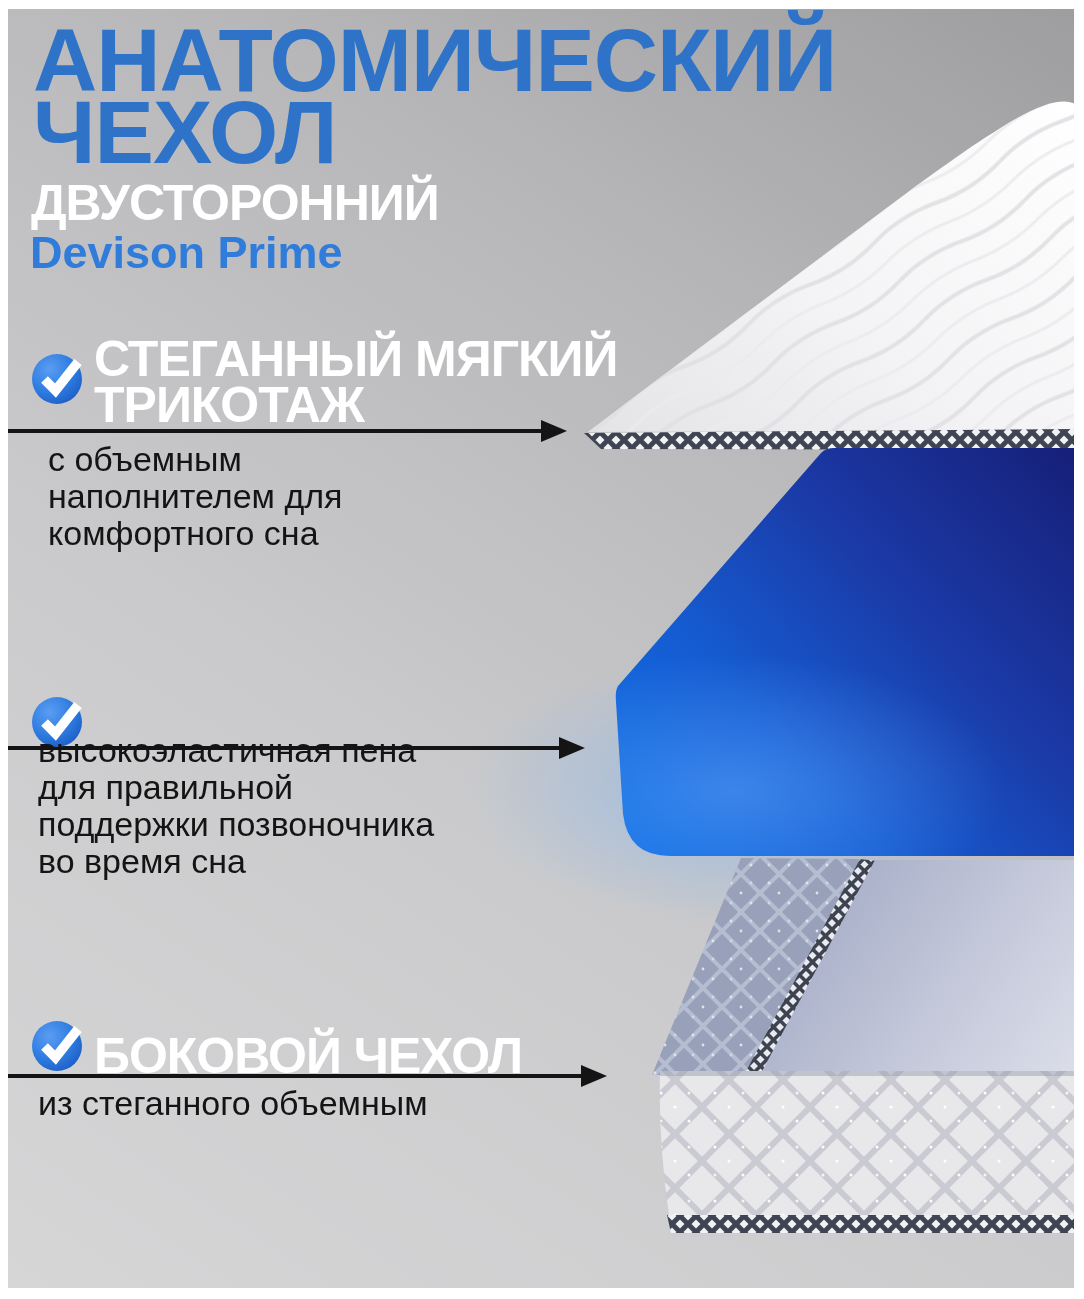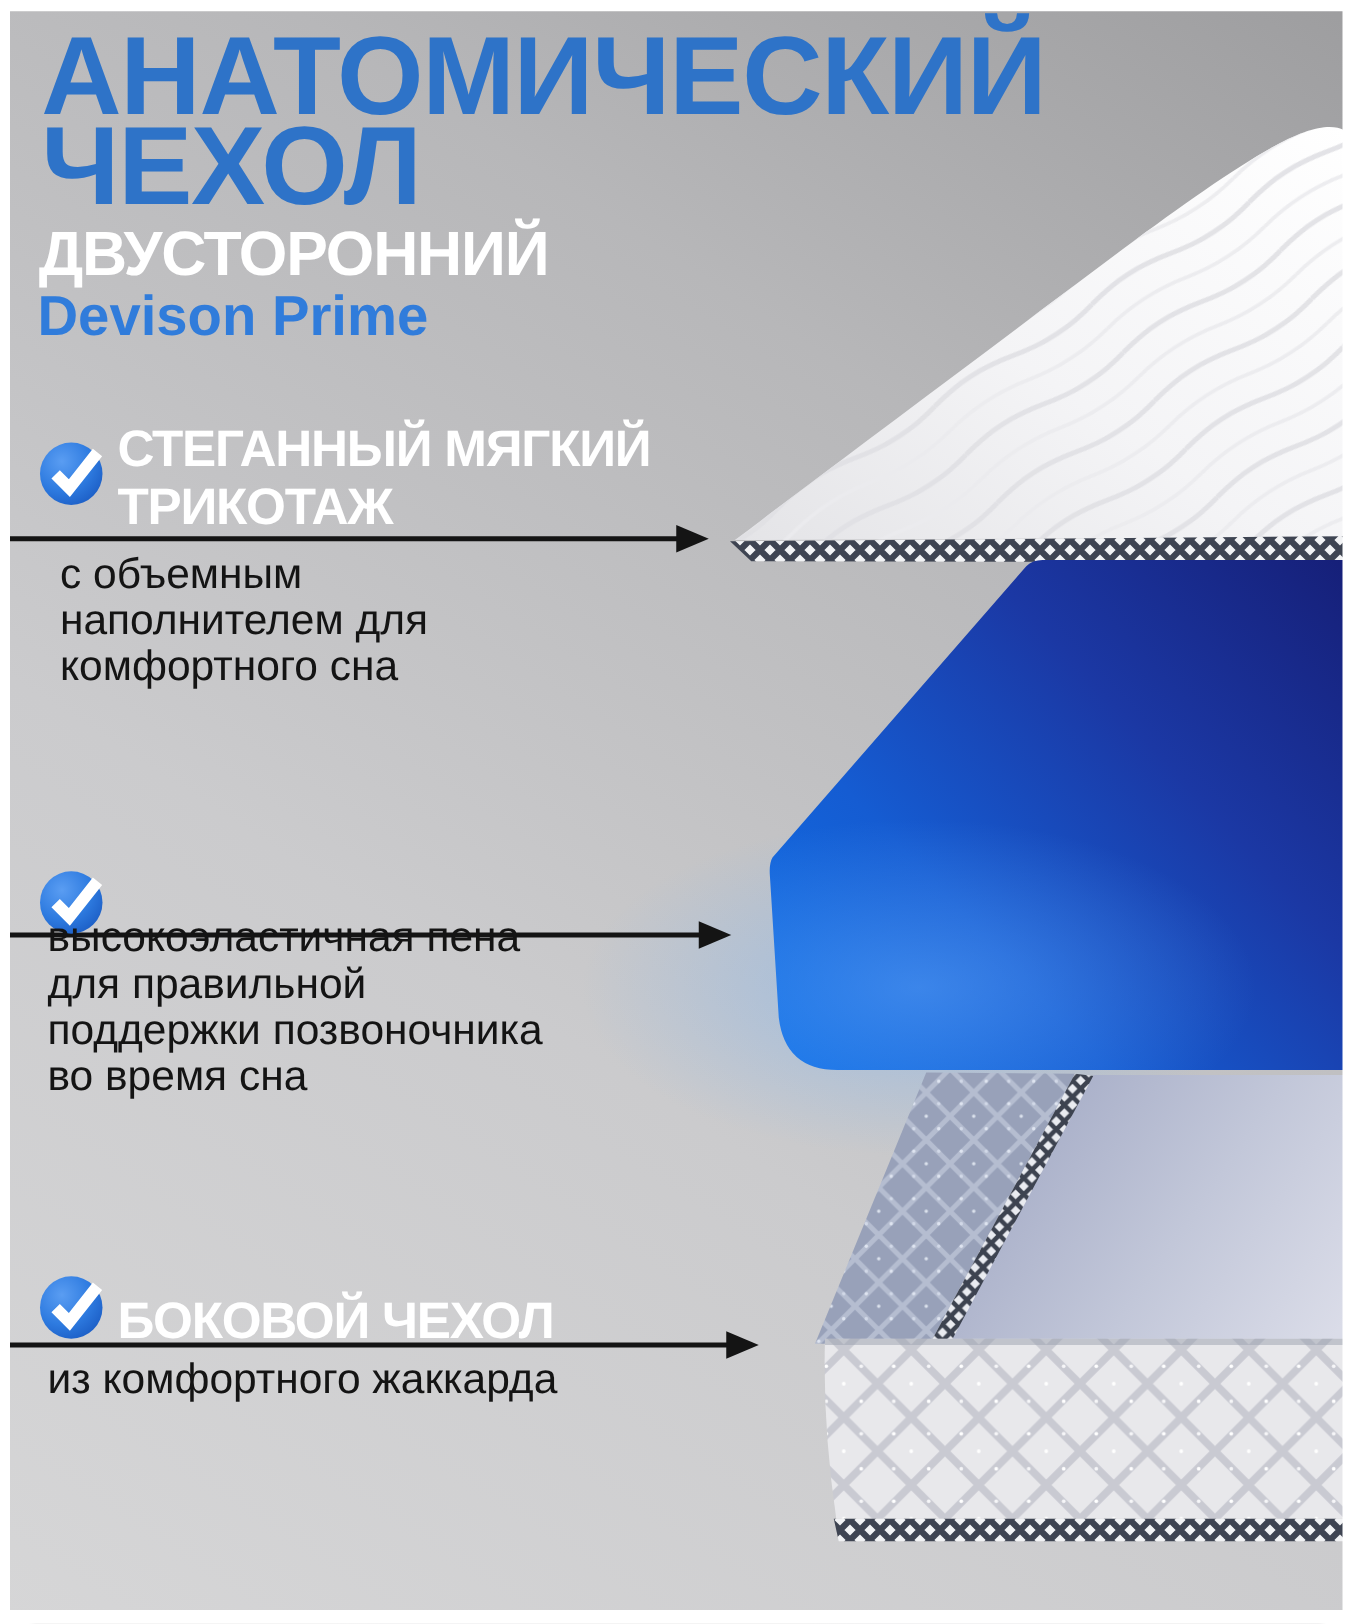--- a/index.html
+++ b/index.html
@@ -29,21 +29,21 @@
   }
   .subtitle {
     left:31px; top:177px; font-size:50px; line-height:52px; font-weight:bold;
     letter-spacing:-1px; color:#ffffff; z-index:3;
   }
   .model {
     left:30px; top:229px; font-size:45px; line-height:47px; font-weight:bold;
     color:#307cdb; z-index:3;
   }
   .callout-heading {
-    left:94px; font-size:41px; line-height:46px; font-weight:bold;
+    left:94px; font-size:50px; line-height:46px; font-weight:bold;
     letter-spacing:-1px; color:#ffffff; z-index:3;
   }
   .callout-body {
     left:38px; font-size:34px; line-height:37px; font-weight:500;
     color:#141414; z-index:3;
   }
   .check {
     position:absolute; width:54px; height:54px; z-index:3; display:block;
   }
   .arrow {
@@ -173,17 +173,17 @@
 во время сна</div>
 
   <span class="check" style="left:31px; top:1018px;">
     <svg width="54" height="54" viewBox="0 0 54 54">
       <circle cx="26" cy="28" r="25" fill="url(#gIcon)"></circle>
       <path d="M13.5 28.5 L24.5 39.5 L47 11" stroke="#ffffff" stroke-width="9.5" fill="none"></path>
     </svg>
   </span>
   <div class="txt callout-heading" style="top:1021px;margin-top:12px;">БОКОВОЙ ЧЕХОЛ</div>
   <div class="arrow" style="top:1074px; width:574px;"></div>
-  <div class="txt callout-body" style="top:1085px;">из комфортного жаккарда</div>
+  <div class="txt callout-body" style="top:1085px;">из стеганного объемным</div>
 
 </div>
 
 <div class="frame"></div>
 
 </body></html>

